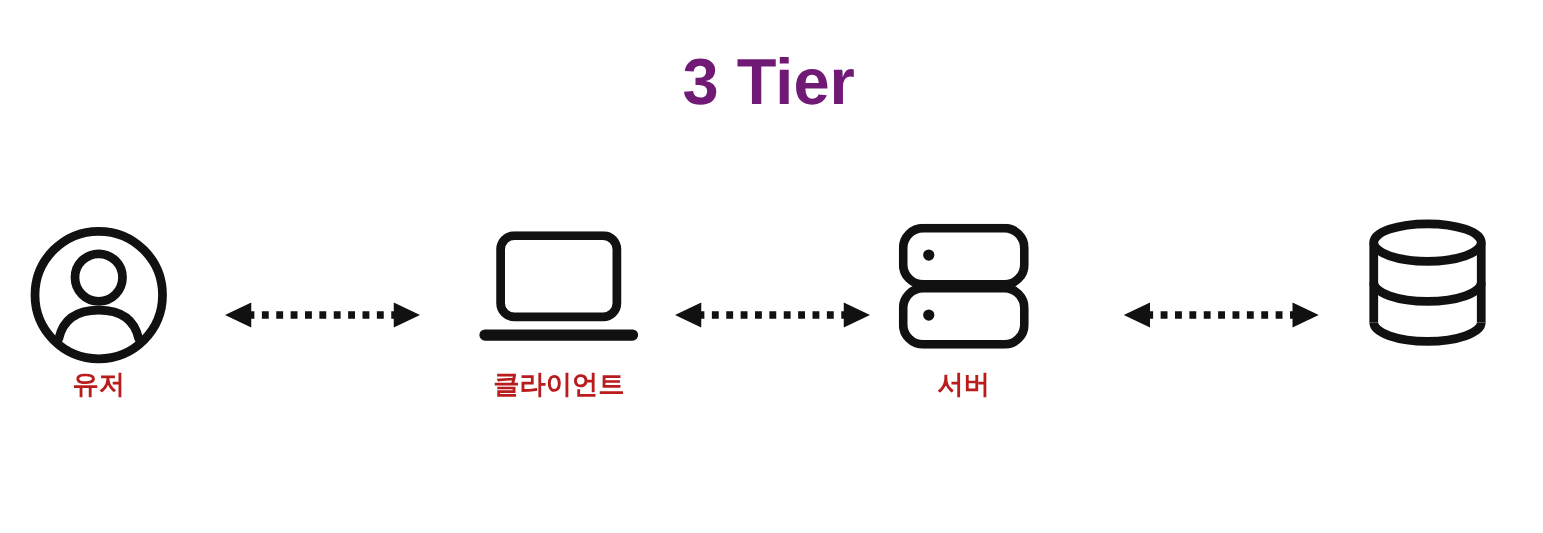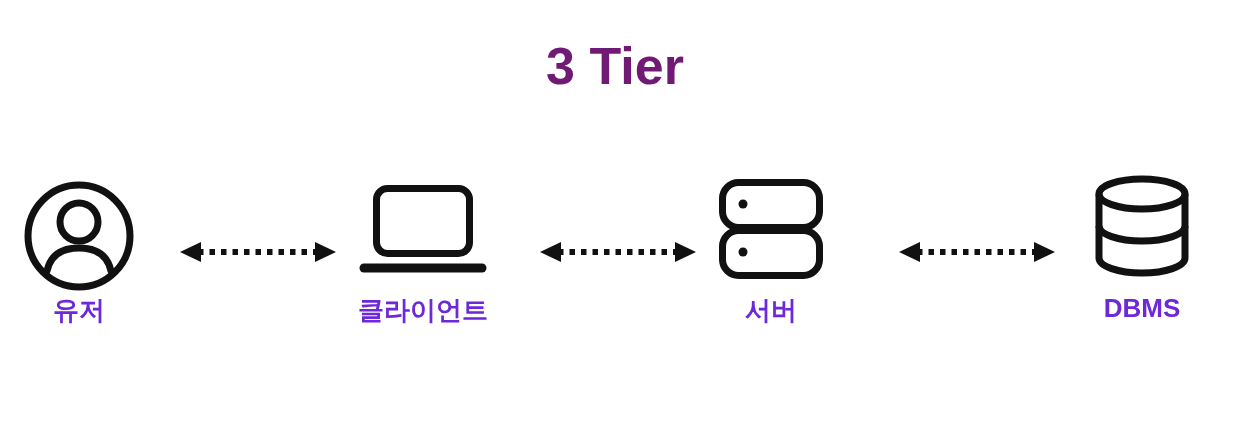--- a/index.html
+++ b/index.html
@@ -35,27 +35,27 @@
     position: absolute;
     left: 50%;
     transform: translateX(-50%);
   }
   .node .label {
     position: absolute;
     top: 133px;
     left: 0;
     width: 100%;
     text-align: center;
-    font-size: 26px;
+    font-size: 21px;
     font-weight: 800;
-    color: #6d28d9;
+    color: #b91c1c;
     white-space: nowrap;
   }
   .node-user   { left: 9px;    width: 140px; }
-  .node-client { left: 351px;  width: 144px; }
+  .node-client { left: 375px;  width: 144px; }
   .node-server { left: 701px;  width: 140px; }
   .node-dbms   { left: 1072px; width: 140px; }
 
   .arrow {
     position: absolute;
     top: 238px;
     width: 156px;
     height: 28px;
   }
   .arrow-1 { left: 180px; }
@@ -131,16 +131,15 @@
   <div class="node node-dbms">
     <span class="icon" style="top:14px;">
       <svg width="100" height="104" viewBox="0 0 100 104" fill="none">
         <ellipse cx="50" cy="20" rx="43" ry="15" stroke="#111111" stroke-width="7"></ellipse>
         <path d="M7 20 V84" stroke="#111111" stroke-width="7"></path>
         <path d="M93 20 V84" stroke="#111111" stroke-width="7"></path>
         <path d="M7 52 A43 15 0 0 0 93 52" stroke="#111111" stroke-width="7"></path>
         <path d="M7 84 A43 15 0 0 0 93 84" stroke="#111111" stroke-width="7"></path>
       </svg>
     </span>
-    <div class="label">DBMS</div>
   </div>
 
 </div>
 
 </body></html>

